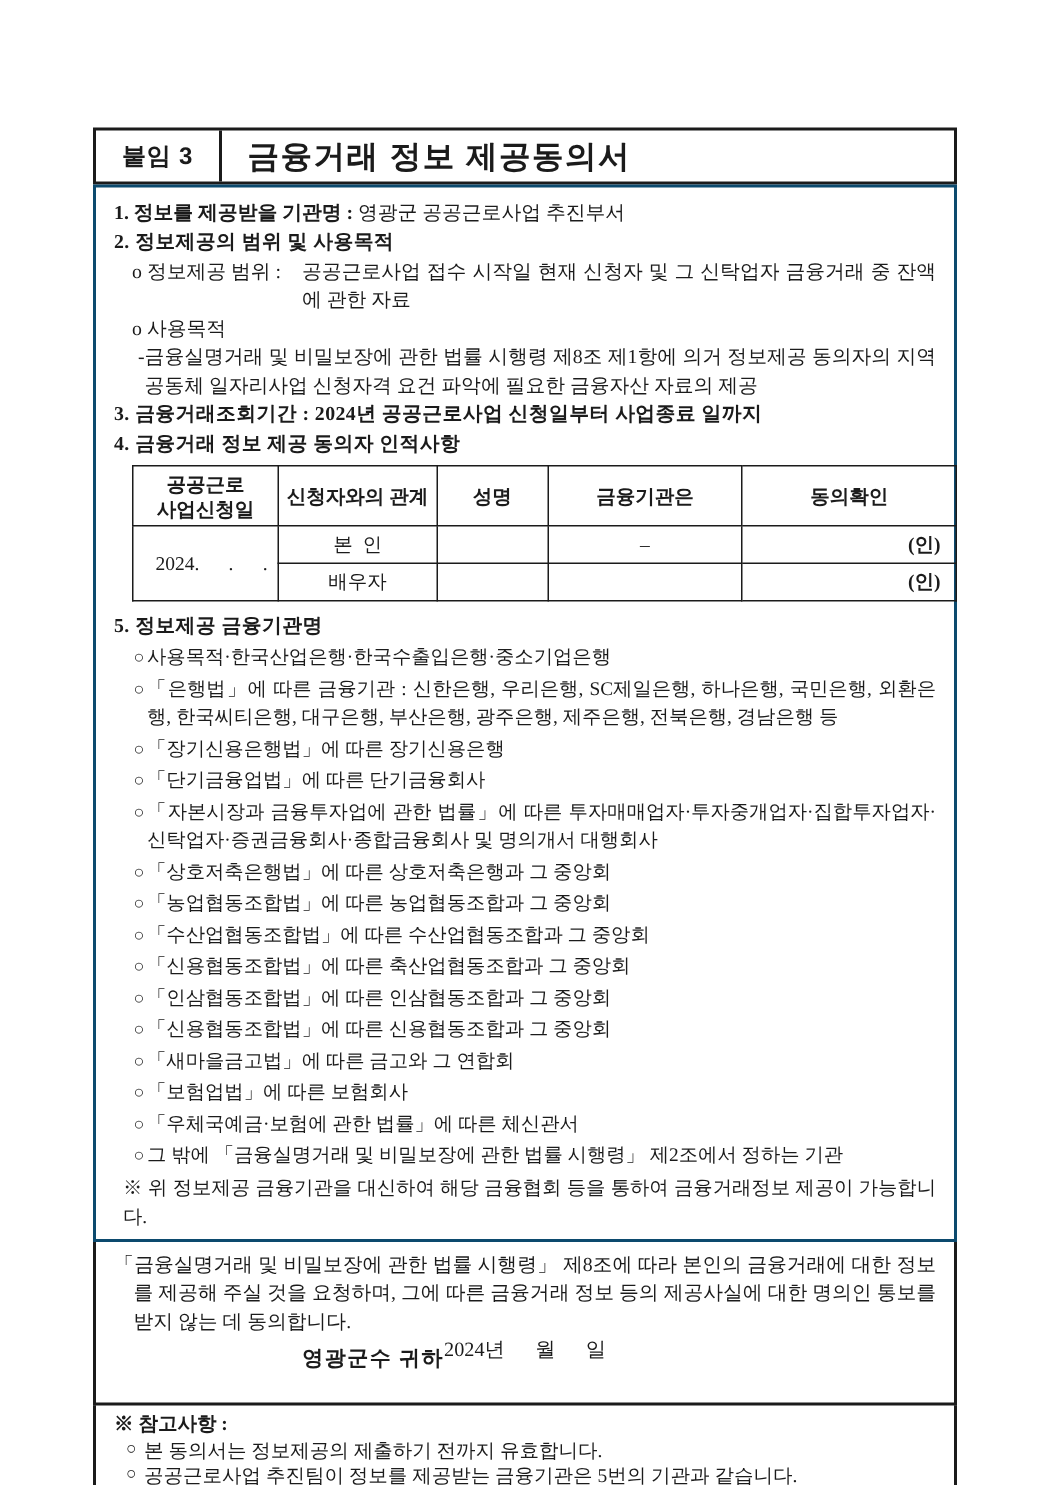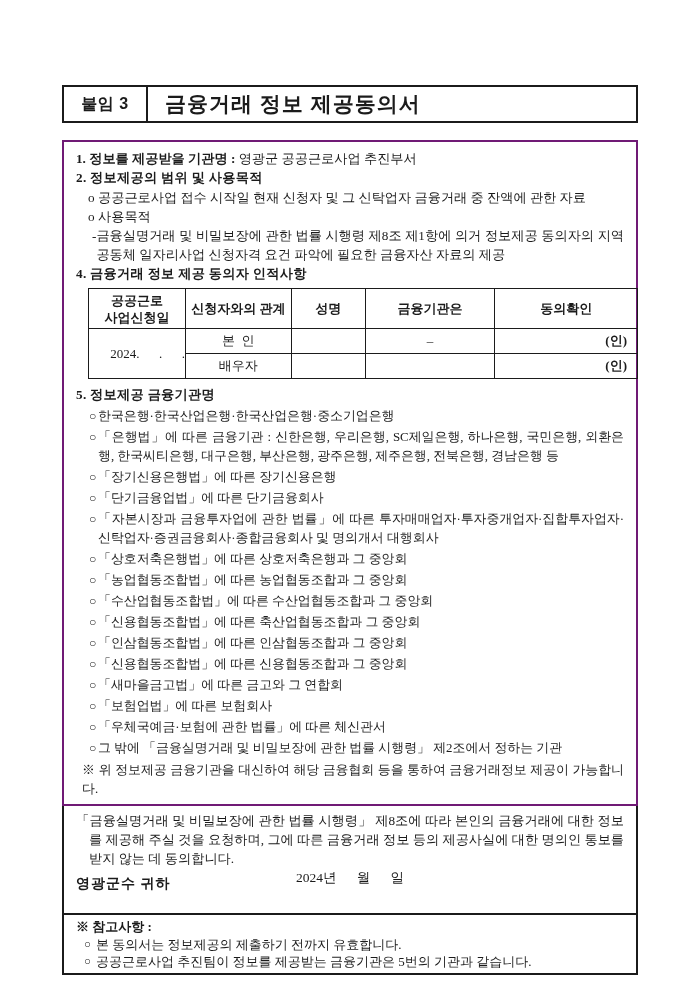--- a/index.html
+++ b/index.html
@@ -22,21 +22,21 @@
     font-family:"Liberation Sans","DejaVu Sans",sans-serif;
     font-weight:700; font-size:16px; letter-spacing:0.5px;
   }
   .title-cell {
     flex:1; display:flex; align-items:center; padding-left:17px;
     font-family:"Liberation Sans","DejaVu Sans",sans-serif;
     font-weight:700; font-size:21px; letter-spacing:1px;
   }
 
   
-  .main-box { border:2px solid #701a75; margin-top:17px; padding:7px 12px 5px 12px; }
+  .main-box { border:2px solid #0c4a6e; padding:7px 12px 5px 12px; }
   .consent-box { border:2px solid #1b1b1b; border-top:none; padding:5px 12px 20px 12px; }
   .notes-box { border:2px solid #1b1b1b; border-top:none; padding:4px 12px 4px 12px; }
 
   .line { font-size:13.2px; line-height:19px; }
   .bold { font-weight:700; }
   .sec-head { font-weight:700; font-size:13.2px; line-height:20px; letter-spacing:0.3px; }
   .just { text-align:justify; }
 
   .flex-item { display:flex; font-size:13.2px; line-height:19px; }
   .marker { flex:0 0 22px; padding-left:12px; }
@@ -45,36 +45,36 @@
   .itm-content { flex:1; text-align:justify; }
 
   
   table.person {
     border-collapse:collapse; width:550px; margin:4px 0 6px 12px;
     font-size:13px;
   }
   table.person td, table.person th { border:1.5px solid #1b1b1b; }
   th.h { font-weight:700; white-space:pre-line; text-align:center; height:40px; line-height:17px; }
   td.c { text-align:center; height:25px; }
-  td.date-cell { text-align:right; padding-left:8px; white-space:pre; }
+  td.date-cell { text-align:center; padding-left:8px; white-space:pre; }
   td.rel { white-space:pre; }
   td.seal { text-align:right; padding-right:10px; font-weight:700; }
 
   
   .bank-item { display:flex; font-size:12.9px; line-height:19px; margin-top:2px; }
   .bank-item .marker { flex:0 0 22px; padding-left:13px; font-size:12px; }
   .bank-item .itm-content { flex:1; text-align:justify; }
   .fin-note { font-size:12.9px; line-height:19px; margin-top:3px; padding-left:6px; }
 
   
   .consent-par {
     font-size:13.2px; line-height:19px; text-align:justify;
     padding-left:13px; text-indent:-13px;
   }
-  .sign-row { display:grid; grid-template-columns:1fr auto 1fr; align-items:center; margin-top:1px; height:24px; }
+  .sign-row { display:grid; grid-template-columns:1fr auto 1fr; align-items:center; margin-top:1px; height:24px;text-align:right; }
   .addressee { font-weight:700; font-size:14px; align-self:end; letter-spacing:1px; }
   .date-line { font-size:13.5px; white-space:pre; align-self:start; }
 
   
   .notes-title { font-size:13px; line-height:16px; font-weight:700; }
   .note-item { display:flex; font-size:13px; line-height:15.5px; margin-top:1.5px; }
   .note-item .marker { flex:0 0 20px; padding-left:8px; font-size:11.5px; }
 </style>
 </head>
 <body>
@@ -90,33 +90,35 @@
 
     <div class="line just">
       <span class="bold">1. 정보를 제공받을 기관명 :</span>
       <span>영광군 공공근로사업 추진부서</span>
     </div>
 
     <div class="sec-head">2. 정보제공의 범위 및 사용목적</div>
 
     <div class="flex-item">
       <span class="marker">o</span>
+      <span class="itm-label">정보제공 범위 :</span>
       <span class="itm-content">공공근로사업 접수 시작일 현재 신청자 및 그 신탁업자 금융거래 중 잔액에 관한 자료</span>
     </div>
 
     <div class="flex-item">
       <span class="marker">o</span>
       <span class="itm-content">사용목적</span>
     </div>
 
     <div class="flex-item">
       <span class="marker dash">-</span>
       <span class="itm-content">금융실명거래 및 비밀보장에 관한 법률 시행령 제8조 제1항에 의거 정보제공 동의자의 지역공동체 일자리사업 신청자격 요건 파악에 필요한 금융자산 자료의 제공</span>
     </div>
 
+    <div class="sec-head just">3. 금융거래조회기간 : 2024년 공공근로사업 신청일부터 사업종료 일까지</div>
 
     <div class="sec-head">4. 금융거래 정보 제공 동의자 인적사항</div>
 
     <table class="person">
       <colgroup>
         <col style="width:97px">
           <col style="width:106px">
           <col style="width:74px">
           <col style="width:130px">
           <col style="width:143px">
@@ -143,21 +145,21 @@
         <td class="c"></td>
         <td class="c seal">(인)</td>
       </tr>
     </tbody>
       </table>
 
     <div class="sec-head">5. 정보제공 금융기관명</div>
 
     <div class="bank-item">
         <span class="marker">○</span>
-        <span class="itm-content">한국은행·한국산업은행·한국산업은행·중소기업은행</span>
+        <span class="itm-content">사용목적·한국산업은행·한국수출입은행·중소기업은행</span>
       </div>
     <div class="bank-item">
         <span class="marker">○</span>
         <span class="itm-content">「은행법」에 따른 금융기관 : 신한은행, 우리은행, SC제일은행, 하나은행, 국민은행, 외환은행, 한국씨티은행, 대구은행, 부산은행, 광주은행, 제주은행, 전북은행, 경남은행 등</span>
       </div>
     <div class="bank-item">
         <span class="marker">○</span>
         <span class="itm-content">「장기신용은행법」에 따른 장기신용은행</span>
       </div>
     <div class="bank-item">

